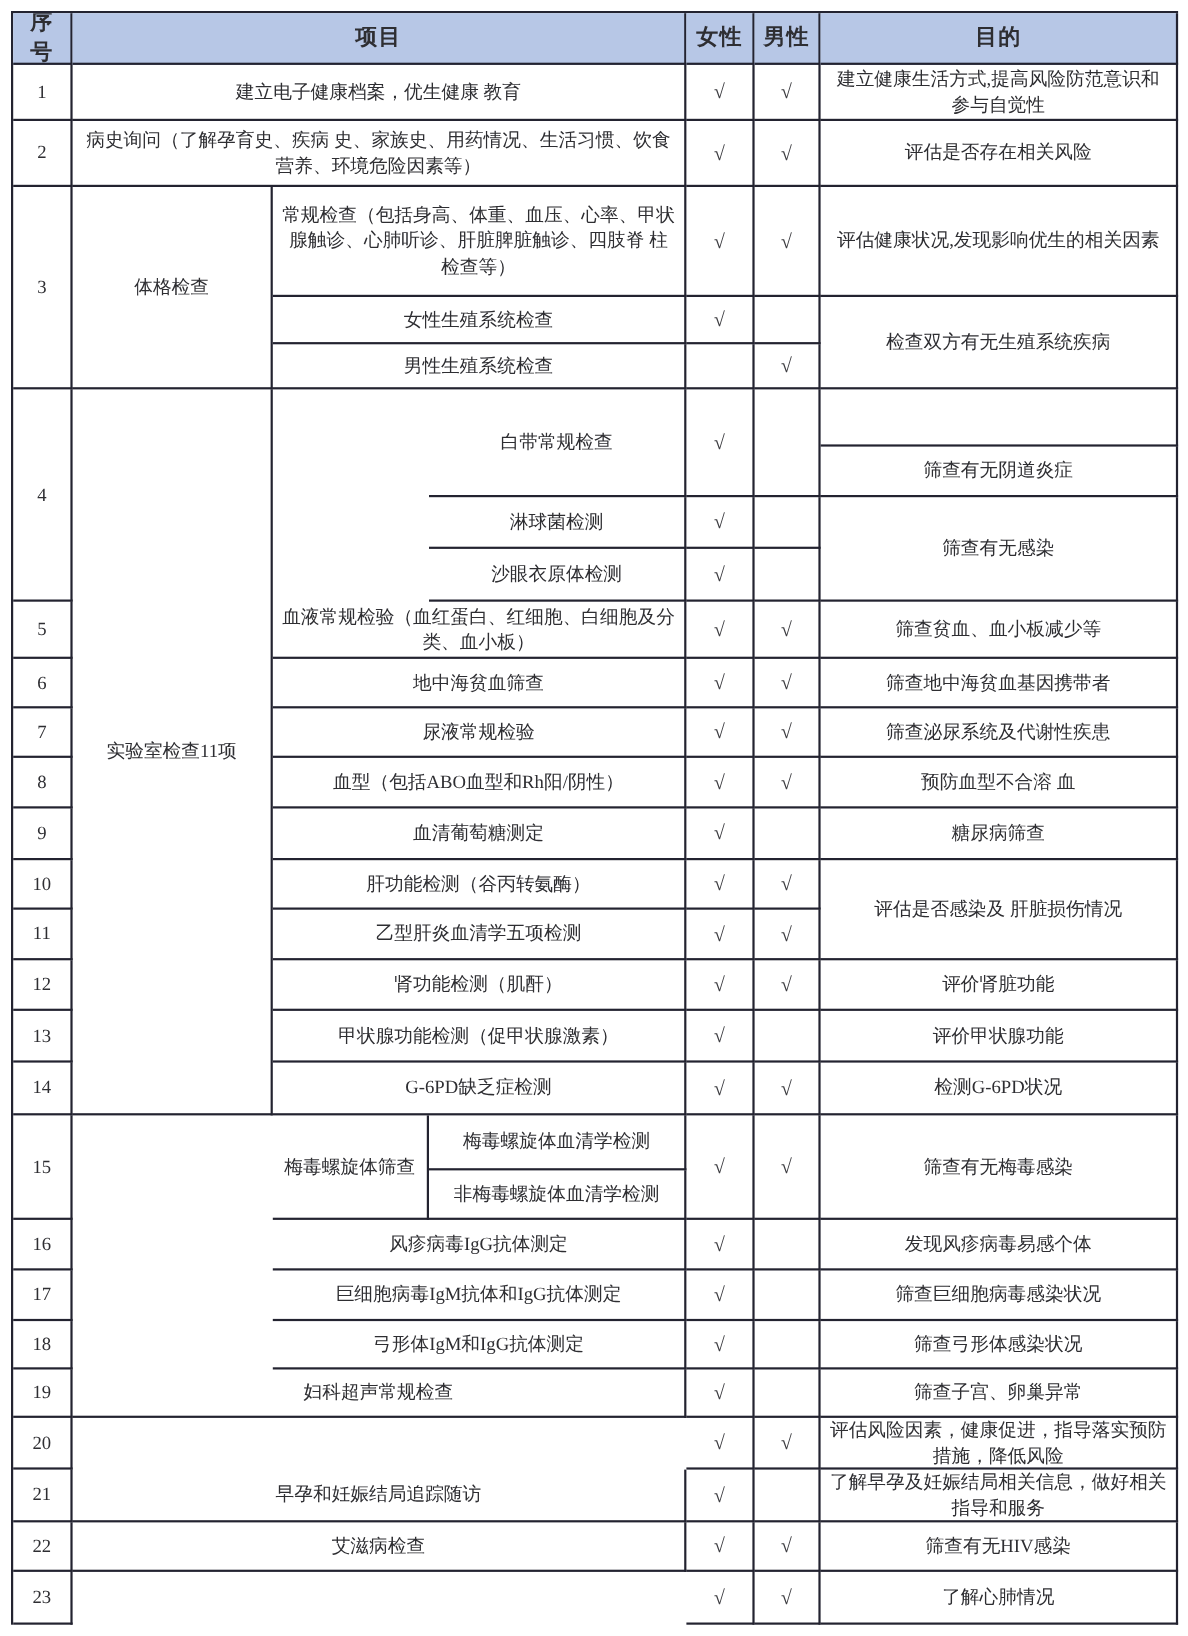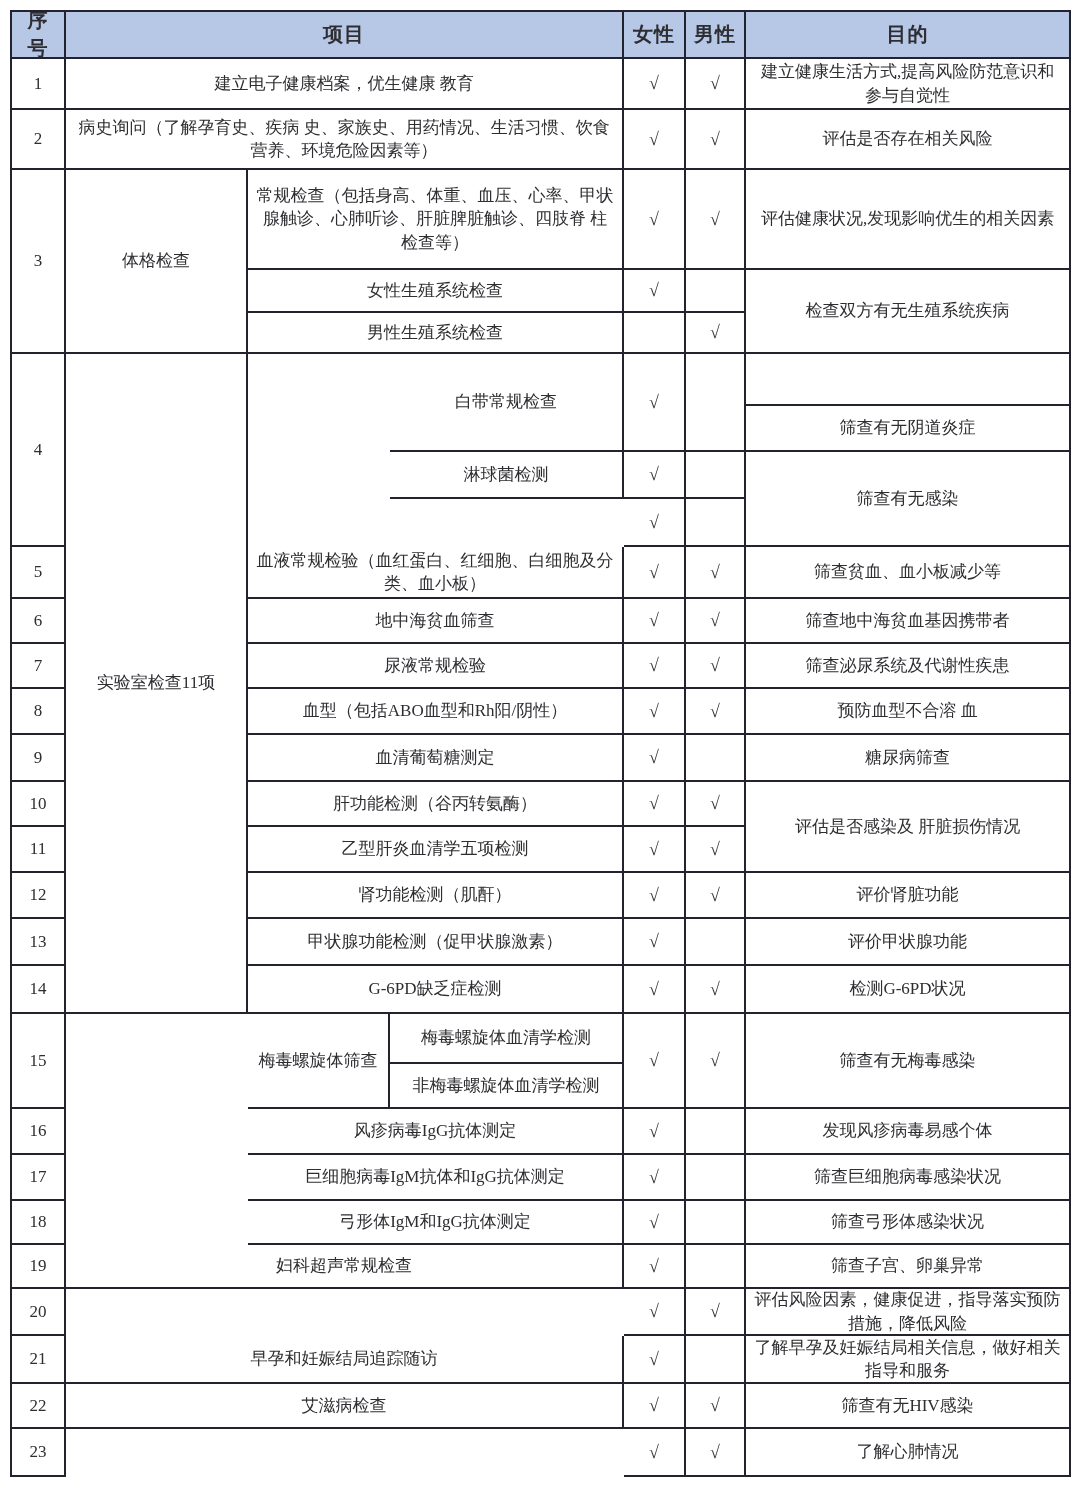--- a/index.html
+++ b/index.html
@@ -74,20 +74,21 @@
 
     <div class="cell" style="grid-area:7/2/21/3">实验室检查11项</div>
 
     <div class="cell num" style="grid-area:7/1/11/2">4</div>
     <div class="cell" style="grid-area:7/4/9/5">白带常规检查</div>
     <div class="cell chk" style="grid-area:7/5/9/6">√</div>
     <div class="cell chk" style="grid-area:7/6/9/7"></div>
     <div class="cell" style="grid-area:9/4/10/5">淋球菌检测</div>
     <div class="cell chk" style="grid-area:9/5/10/6">√</div>
     <div class="cell chk" style="grid-area:9/6/10/7"></div>
+    <div class="cell" style="grid-area:10/4/11/5">沙眼衣原体检测</div>
     <div class="cell chk" style="grid-area:10/5/11/6">√</div>
     <div class="cell chk" style="grid-area:10/6/11/7"></div>
     <div class="cell" style="grid-area:7/7/8/8"></div>
     <div class="cell" style="grid-area:8/7/9/8">筛查有无阴道炎症</div>
     <div class="cell" style="grid-area:9/7/11/8">筛查有无感染</div>
 
     <div class="cell num" style="grid-area:11/1/12/2">5</div>
     <div class="cell" style="grid-area:11/3/12/5">血液常规检验（血红蛋白、红细胞、白细胞及分类、血小板）</div>
     <div class="cell chk" style="grid-area:11/5/12/6">√</div>
     <div class="cell chk" style="grid-area:11/6/12/7">√</div>

